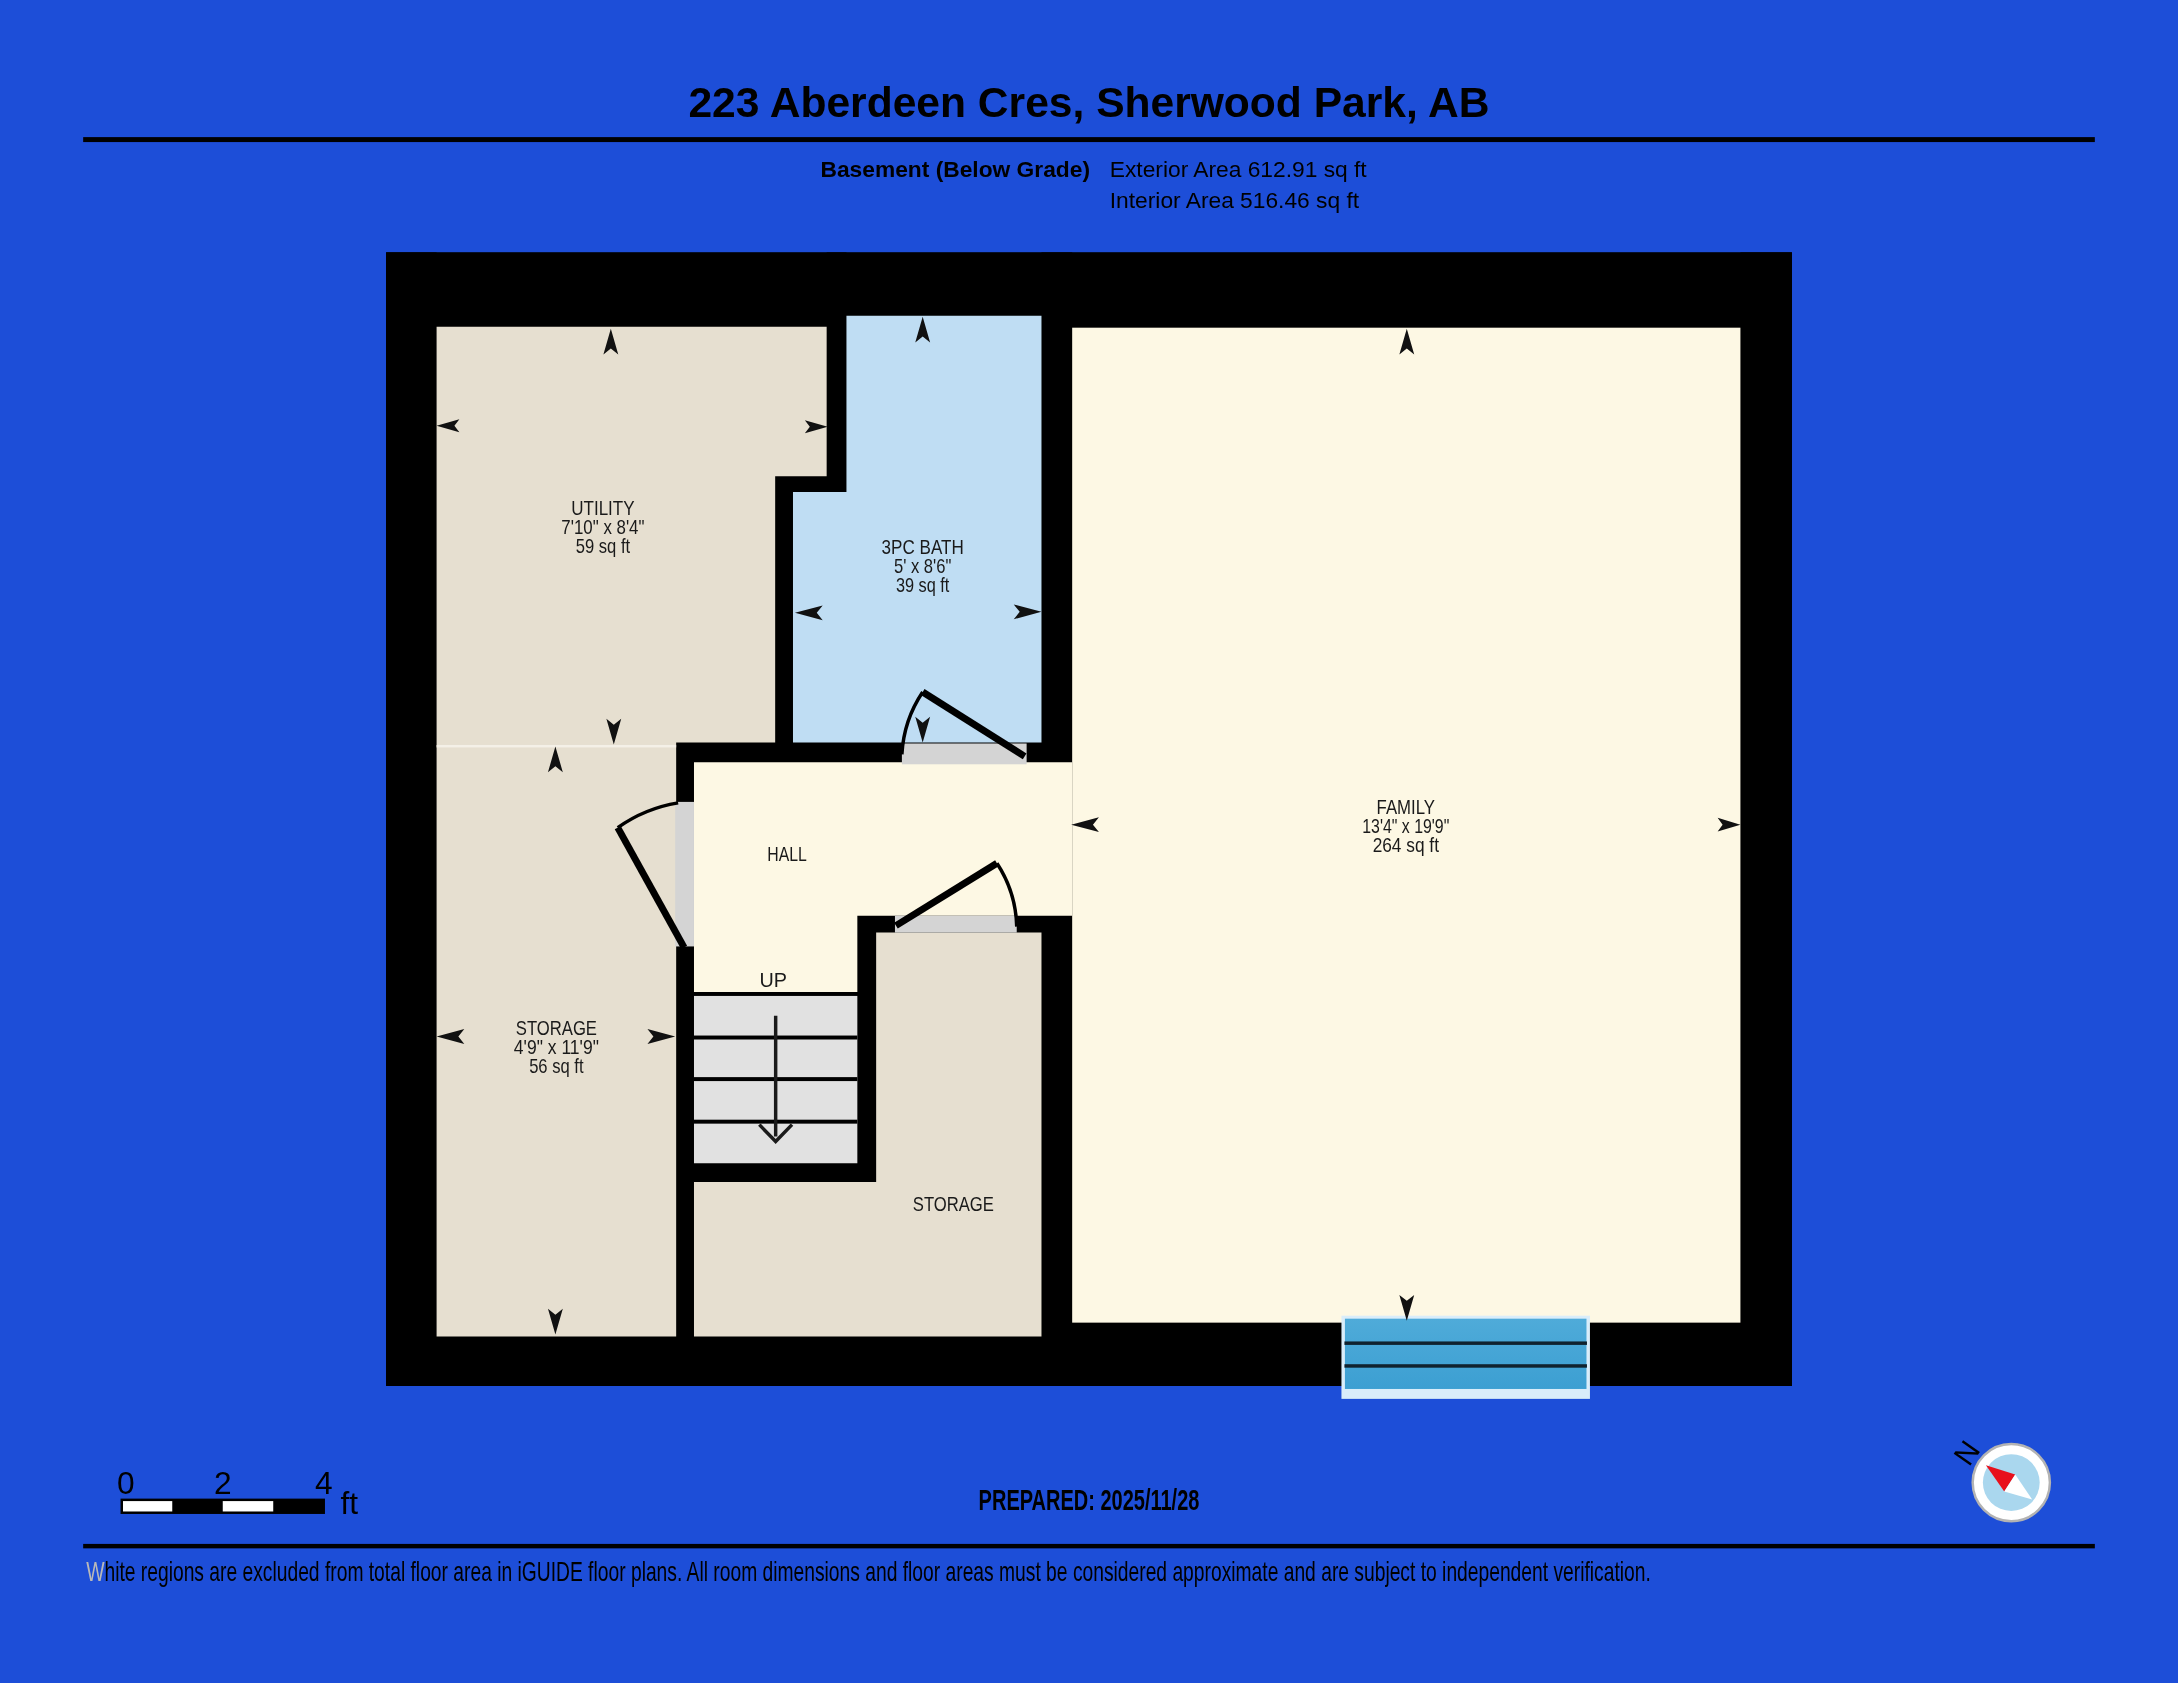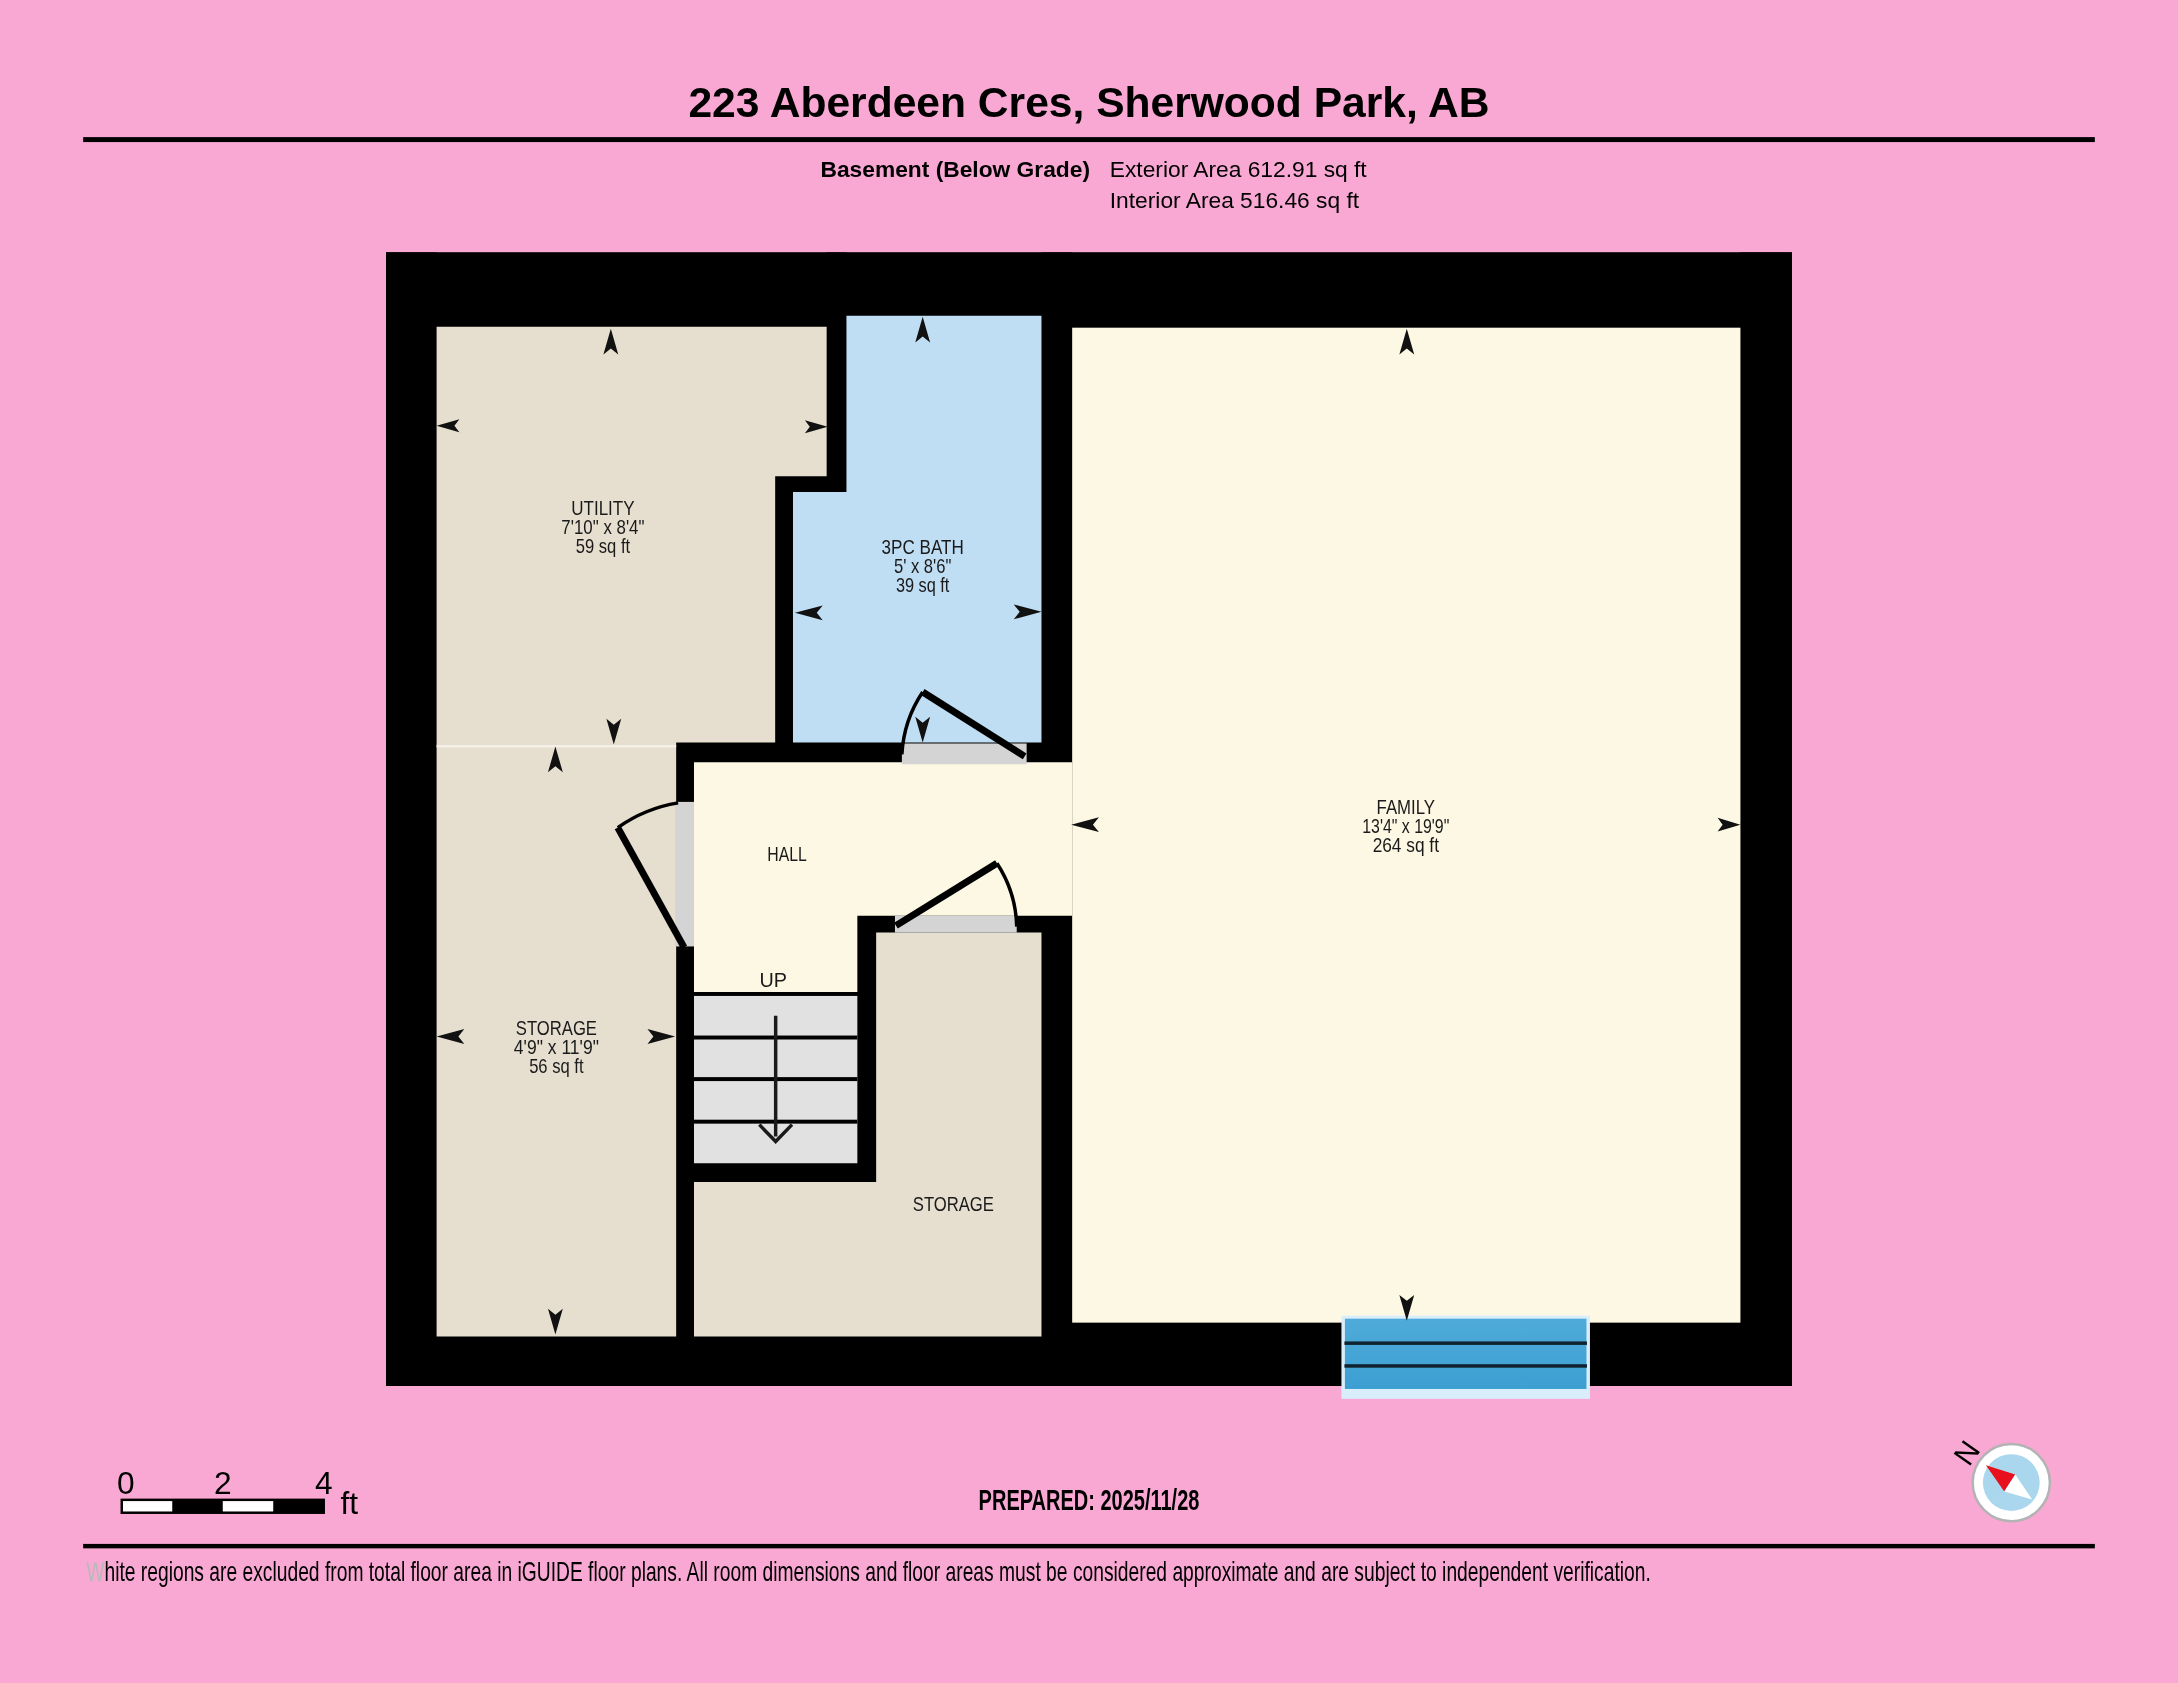--- a/index.html
+++ b/index.html
@@ -1,16 +1,16 @@
 <!DOCTYPE html>
 <html><head>
 <meta charset="utf-8">
 <style>
   html,body{margin:0;padding:0;background:#ffffff;}
-  .page{position:relative;width:2178px;height:1683px;background:#f9a8d4;overflow:hidden;
+  .page{position:relative;width:2178px;height:1683px;background:#1d4ed8;overflow:hidden;
         font-family:"Liberation Sans", sans-serif;}
   svg text{font-family:"Liberation Sans", sans-serif;}
 </style>
 </head>
 <body>
 <div class="page">
 <svg width="2178" height="1683" viewBox="0 0 2200 1700" xmlns="http://www.w3.org/2000/svg">
   <defs>
     <linearGradient id="wg" x1="0" y1="0" x2="0" y2="1">
       <stop offset="0" stop-color="#4FABD9"></stop>

